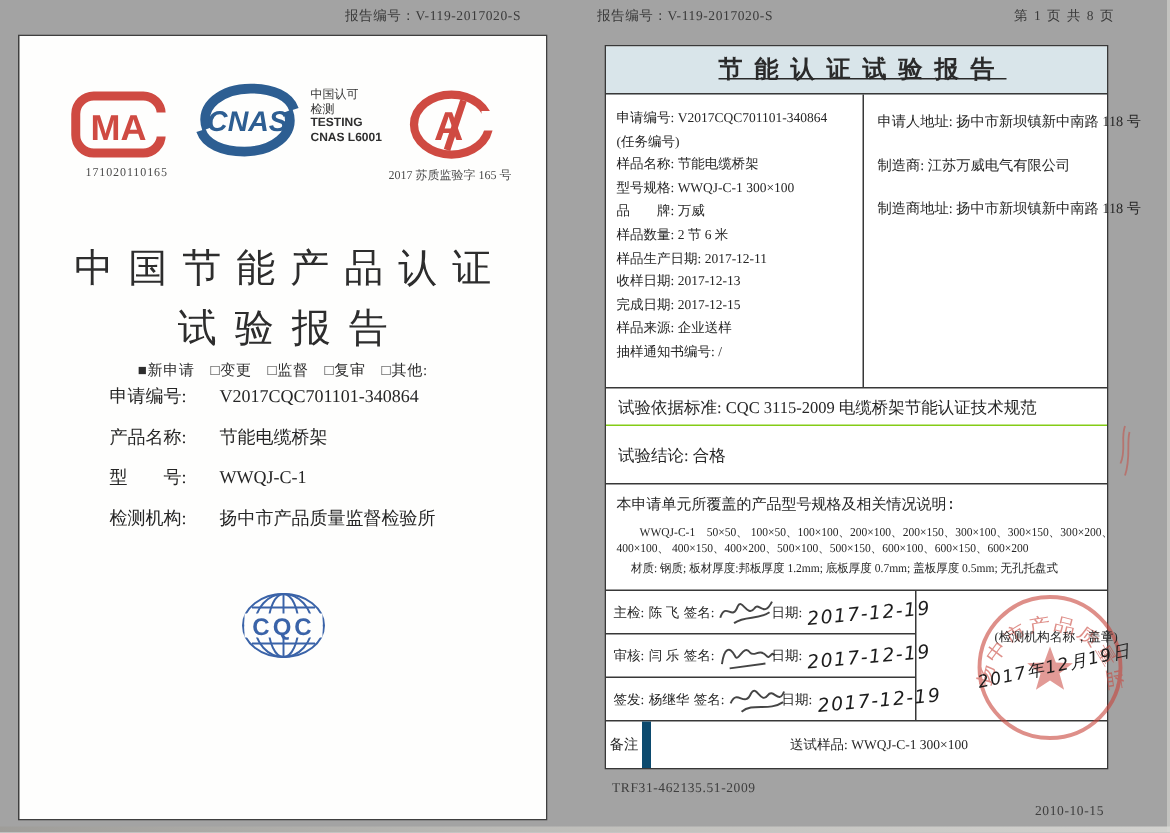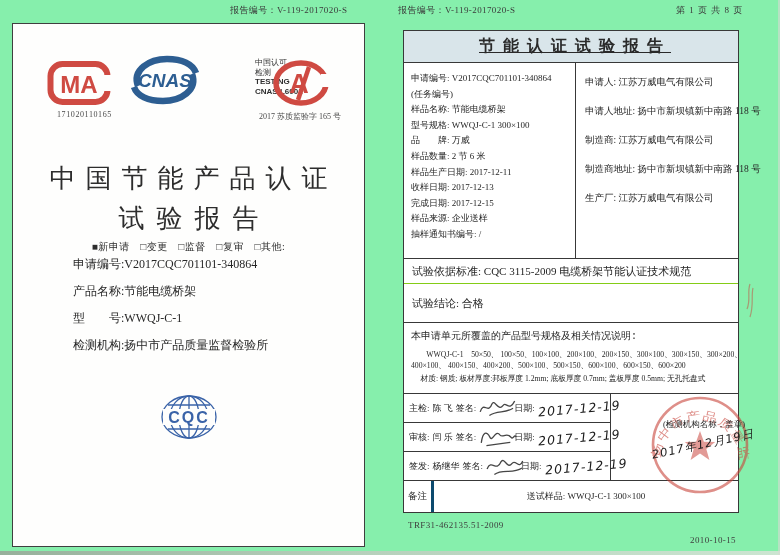--- a/index.html
+++ b/index.html
@@ -1,51 +1,51 @@
 <!DOCTYPE html>
 <html><head>
 <meta charset="utf-8">
 <style>
   html,body{margin:0;padding:0;}
   body{
     width:780px;height:555px;
     font-family:"Liberation Serif","DejaVu Serif",serif;
     color:#222;background:#fdfdfb;
   }
-  .canvas{position:relative;width:780px;height:555px;overflow:hidden;background:#86efac;}
+  .canvas{position:relative;width:780px;height:555px;overflow:hidden;background:#a3a3a3;}
 
   
   .scan-edge-bottom{position:absolute;left:0;bottom:0;width:100%;height:4px;
     background:linear-gradient(to right,#9d9b96 0%,#c6c5c0 45%,#e3e2de 100%);opacity:.75;}
   .scan-edge-right{position:absolute;right:0;top:0;width:2px;height:100%;background:#d9d8d3;opacity:.6;}
 
   
   .lp-report-no{position:absolute;left:230px;top:4px;font-size:9px;color:#3a3a3a;letter-spacing:.4px;}
   .page-left{position:absolute;left:12px;top:23px;width:353px;height:524px;
     border:1.3px solid #3f3f3f;background:#fefefd;box-sizing:border-box;}
 
   .cma-logo{position:absolute;left:34px;top:36px;}
   .cma-number{position:absolute;left:44px;top:86px;font-size:8px;color:#4a4a4a;letter-spacing:.6px;}
   .cnas-logo{position:absolute;left:116px;top:31px;}
   .cnas-side{position:absolute;left:194px;top:34px;font-size:8px;line-height:9.5px;color:#333;}
-  .cnas-side .cnas-side-line{white-space:nowrap;margin-left:48px;}
+  .cnas-side .cnas-side-line{white-space:nowrap;}
   .cnas-side .cnas-side-line:nth-child(3),
   .cnas-side .cnas-side-line:nth-child(4){font-family:"Liberation Sans",sans-serif;font-weight:bold;color:#2f2f2f;}
   .cal-logo{position:absolute;left:259px;top:36px;}
   .cal-caption{position:absolute;left:246px;top:87px;font-size:8px;color:#4a4a4a;white-space:nowrap;}
 
   .lp-title1{position:absolute;left:0;top:137px;width:100%;text-align:center;
     font-size:26px;letter-spacing:10px;padding-left:10px;box-sizing:border-box;color:#2d2d2d;}
   .lp-title2{position:absolute;left:0;top:177px;width:100%;text-align:center;
     font-size:26px;letter-spacing:12px;padding-left:12px;box-sizing:border-box;color:#2d2d2d;}
   .lp-checks{position:absolute;left:0;top:216px;width:100%;text-align:center;
     font-size:10px;color:#2d2d2d;letter-spacing:.5px;}
   .lp-fields{position:absolute;left:60px;top:232px;font-size:12px;color:#262626;}
   .lp-field{margin-bottom:10px;white-space:nowrap;}
-  .lp-label{margin-right:0;}
+  .lp-label{margin-right:22px;}
   .cqc-logo{position:absolute;left:50%;top:370px;transform:translateX(-50%);}
 
   
   .rp-report-no{position:absolute;left:398px;top:4px;font-size:9px;color:#3a3a3a;letter-spacing:.4px;}
   .rp-page-no{position:absolute;left:676px;top:4px;font-size:9px;color:#3a3a3a;letter-spacing:1px;white-space:nowrap;}
 
   .rtable{position:absolute;left:403px;top:30px;width:336px;height:483px;
     border:1.3px solid #383838;box-sizing:border-box;background:#fff;
     display:flex;flex-direction:column;}
   .row-title{height:32px;flex:none;background:#d9e5ea;border-bottom:1px solid #383838;
@@ -72,21 +72,21 @@
     display:flex;flex-direction:column;}
   .sign-row{height:29px;flex:none;border-bottom:1px solid #383838;box-sizing:border-box;
     display:flex;align-items:center;padding:0 3px 0 5px;font-size:9px;white-space:nowrap;overflow:visible;color:#262626;}
   .sign-row:last-child{border-bottom:none;}
   .sign-row > *{margin-right:3px;flex:none;}
   .sig-svg{margin:0 -3px 0 -2px;transform:rotate(-3deg);}
   .hand-date{font-family:"DejaVu Sans",sans-serif;font-style:italic;font-size:12.5px;
     letter-spacing:1px;color:#1c1c1c;display:inline-block;transform:rotate(-5deg);}
   .sign-stamp-cell{flex:1;position:relative;}
   .row-remark{flex:1;display:flex;box-sizing:border-box;}
-  .remark-label{width:30px;flex:none;border-right:3px solid #0c4a6e;box-sizing:border-box;
+  .remark-label{width:30px;flex:none;border-right:6px solid #0c4a6e;box-sizing:border-box;
     display:flex;align-items:center;justify-content:center;font-size:9.5px;color:#262626;}
   .remark-value{flex:1;display:flex;align-items:center;justify-content:center;font-size:9px;color:#262626;}
 
   
   .stamp-note{position:absolute;left:663px;top:419px;font-size:8.5px;color:#262626;white-space:nowrap;z-index:3;}
   .stamp-hand-date{position:absolute;left:651px;top:437px;font-size:11.5px;z-index:3;transform:rotate(-12deg);}
   .stamp-svg{position:absolute;left:645px;top:390px;z-index:2;pointer-events:none;}
   .red-mark-svg{position:absolute;left:742px;top:282px;z-index:2;}
 
   .footer-left{position:absolute;left:408px;top:520px;font-size:9px;color:#3e3e3e;letter-spacing:.4px;}
@@ -176,25 +176,23 @@
           <div class="il-line">型号规格: WWQJ-C-1 300×100</div>
           <div class="il-line">品　　牌: 万威</div>
           <div class="il-line">样品数量: 2 节 6 米</div>
           <div class="il-line">样品生产日期: 2017-12-11</div>
           <div class="il-line">收样日期: 2017-12-13</div>
           <div class="il-line">完成日期: 2017-12-15</div>
           <div class="il-line">样品来源: 企业送样</div>
           <div class="il-line">抽样通知书编号: /</div>
         </div>
       <div class="info-right">
-          <div class="ir-line">申请人: 江苏万威电气有限公司</div>
           <div class="ir-line">申请人地址: 扬中市新坝镇新中南路 118 号</div>
           <div class="ir-line">制造商: 江苏万威电气有限公司</div>
           <div class="ir-line">制造商地址: 扬中市新坝镇新中南路 118 号</div>
-          <div class="ir-line">生产厂: 江苏万威电气有限公司</div>
         </div>
     </div>
 
     <div class="row-standard">试验依据标准: CQC 3115-2009 电缆桥架节能认证技术规范</div>
     <div class="row-conclusion">试验结论: 合格</div>
 
     <div class="row-coverage">
       <div class="cov-title">本申请单元所覆盖的产品型号规格及相关情况说明:</div>
       <div class="cov-line cov-indent">WWQJ-C-1　50×50、 100×50、100×100、200×100、200×150、300×100、300×150、300×200、</div>
       <div class="cov-line">400×100、 400×150、400×200、500×100、500×150、600×100、600×150、600×200</div>

